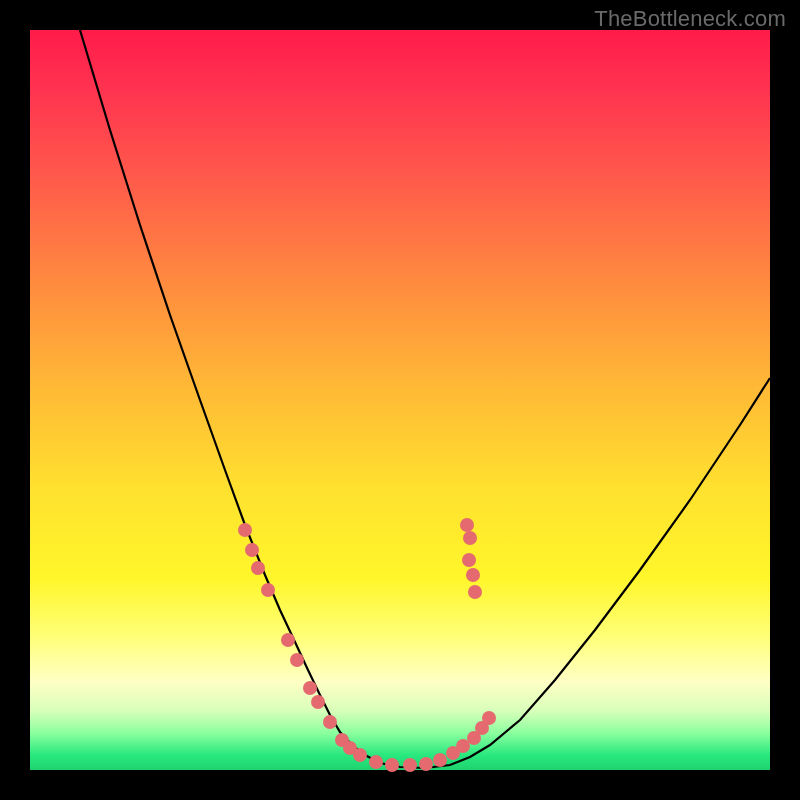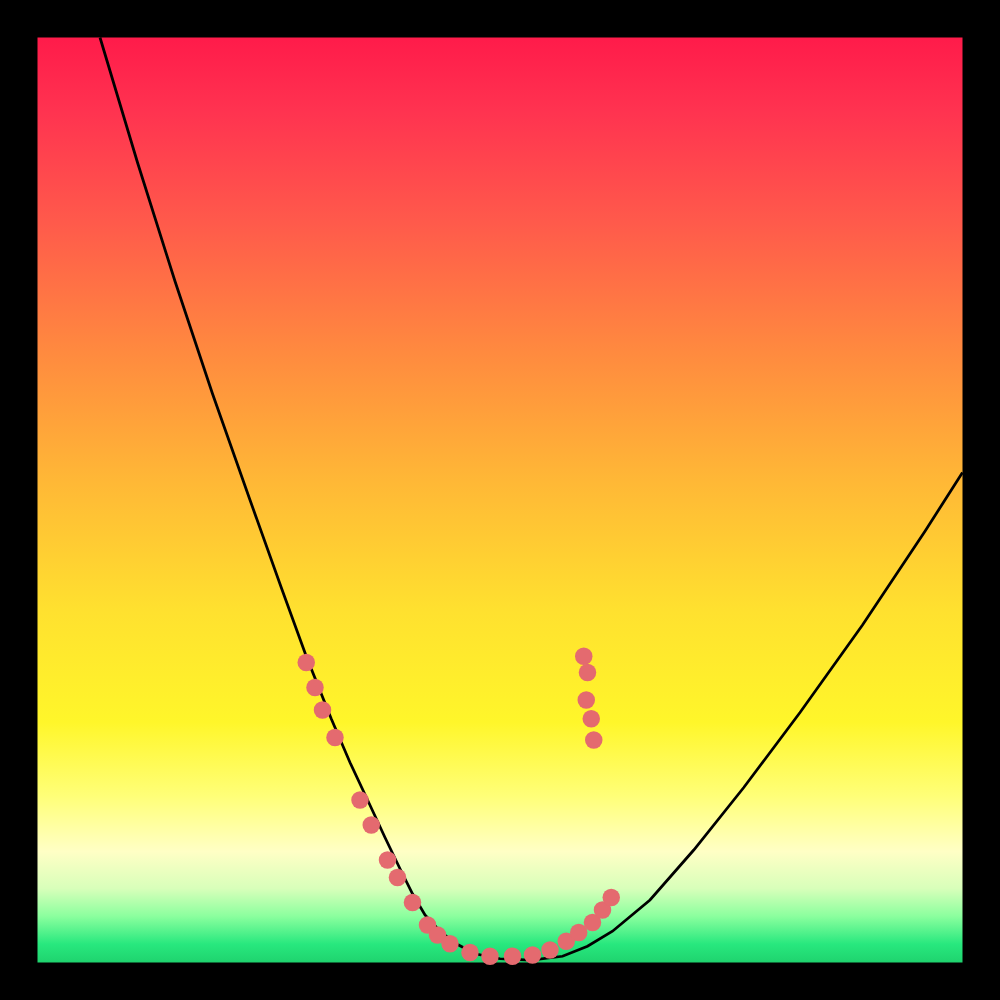--- a/index.html
+++ b/index.html
@@ -65,20 +65,21 @@
     stroke-width: 2.2;
   }
   .dot {
     fill: #e46a6f;
   }
 </style>
 </head>
 <body>
 
 <div class="frame">
+  <div class="watermark">TheBottleneck.com</div>
 
   <div class="plot">
     <svg class="curve" viewBox="0 0 740 740">
       <path id="curve-path" class="series-line" d="M50 0 L80 100 L110 195 L140 285 L170 370 L195 440 L215 495 L235 545 L250 580 L265 612 L278 640 L290 665 L300 685 L310 702 L322 715 L335 725 L350 733 L370 737 L395 738 L420 735 L440 727 L460 715 L490 690 L525 650 L565 600 L610 540 L660 470 L710 395 L740 348"></path>
       <g id="dots-group">
           <circle cx="215" cy="500" r="7" class="dot"></circle>
           <circle cx="222" cy="520" r="7" class="dot"></circle>
           <circle cx="228" cy="538" r="7" class="dot"></circle>
           <circle cx="238" cy="560" r="7" class="dot"></circle>
           <circle cx="258" cy="610" r="7" class="dot"></circle>

